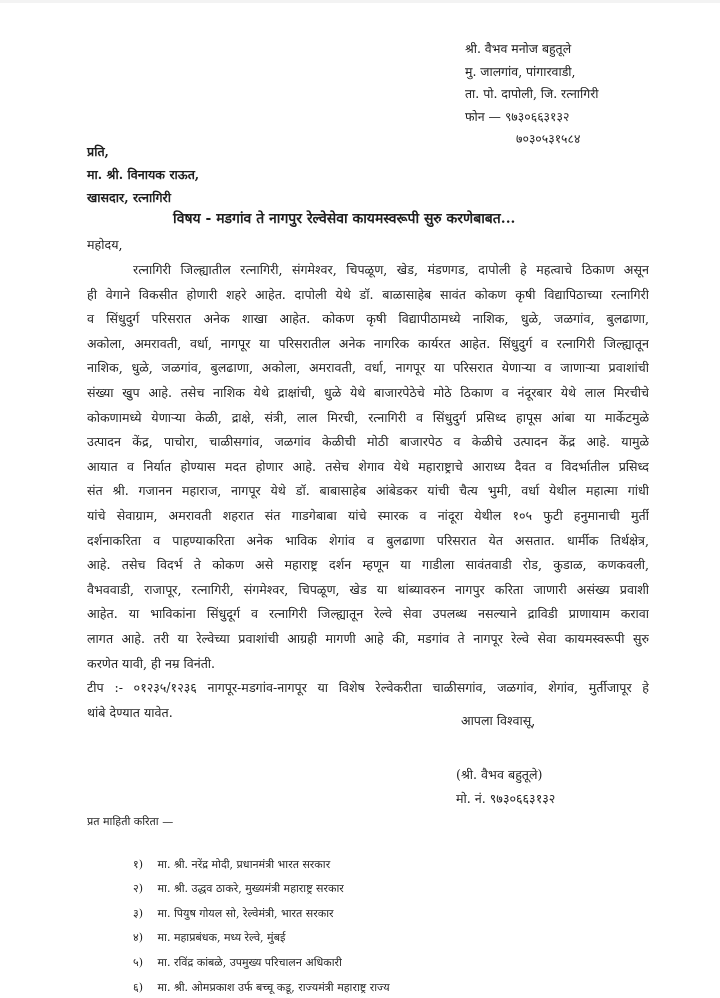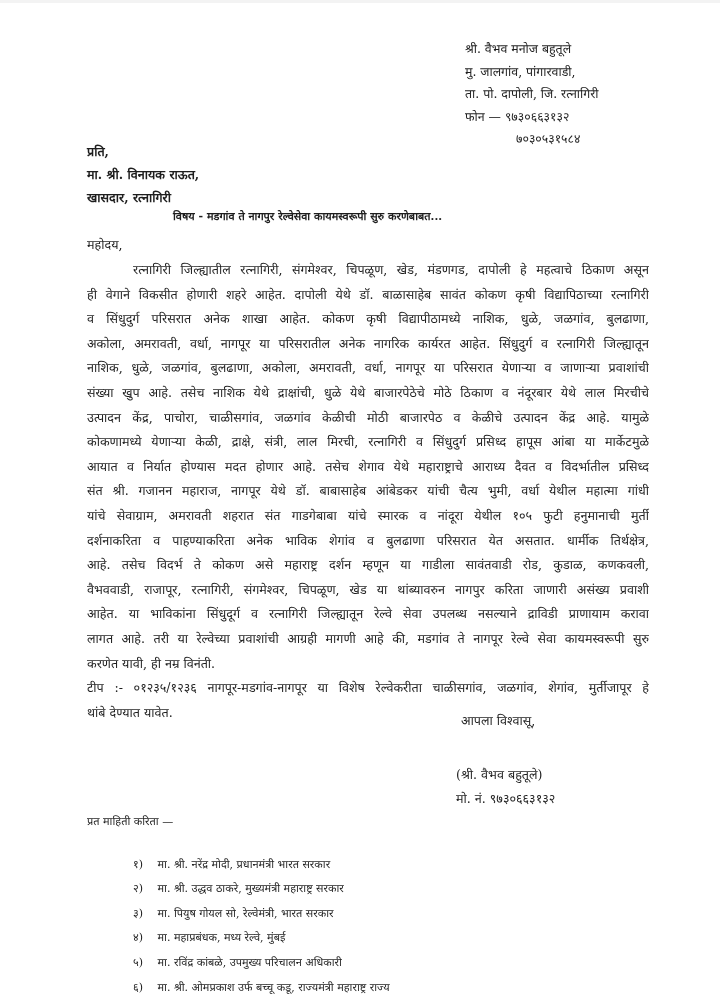--- a/index.html
+++ b/index.html
@@ -39,21 +39,21 @@
       line-height: 23px;
       font-weight: bold;
       font-size: 12.6px;
     }
     .recipient .prati { font-weight: bold; }
     .subject {
       position: absolute;
       left: 173px;
       top: 208px;
       font-weight: bold;
-      font-size: 11px;
+      font-size: 14px;
       white-space: nowrap;
     }
     .salutation {
       position: absolute;
       left: 87px;
       top: 236px;
       font-size: 12.6px;
       text-align: right;
     }
     .body-text {
@@ -127,22 +127,22 @@
 
 <div class="salutation">महोदय,</div>
 
 <div class="body-text">
   <span class="line indent">रत्नागिरी जिल्ह्यातील रत्नागिरी, संगमेश्वर, चिपळूण, खेड, मंडणगड, दापोली हे महत्वाचे ठिकाण असून</span>
   <span class="line">ही वेगाने विकसीत होणारी शहरे आहेत. दापोली येथे डॉ. बाळासाहेब सावंत कोकण कृषी विद्यापिठाच्या रत्नागिरी</span>
   <span class="line">व सिंधुदुर्ग परिसरात अनेक शाखा आहेत. कोकण कृषी विद्यापीठामध्ये नाशिक, धुळे, जळगांव, बुलढाणा,</span>
   <span class="line">अकोला, अमरावती, वर्धा, नागपूर या परिसरातील अनेक नागरिक कार्यरत आहेत. सिंधुदुर्ग व रत्नागिरी जिल्ह्यातून</span>
   <span class="line">नाशिक, धुळे, जळगांव, बुलढाणा, अकोला, अमरावती, वर्धा, नागपूर या परिसरात येणाऱ्या व जाणाऱ्या प्रवाशांची</span>
   <span class="line">संख्या खुप आहे. तसेच नाशिक येथे द्राक्षांची, धुळे येथे बाजारपेठेचे मोठे ठिकाण व नंदूरबार येथे लाल मिरचीचे</span>
+  <span class="line">कोकणामध्ये येणाऱ्या केळी, द्राक्षे, संत्री, लाल मिरची, रत्नागिरी व सिंधुदुर्ग प्रसिध्द हापूस आंबा या मार्केटमुळे</span>
   <span class="line">उत्पादन केंद्र, पाचोरा, चाळीसगांव, जळगांव केळीची मोठी बाजारपेठ व केळीचे उत्पादन केंद्र आहे. यामुळे</span>
-  <span class="line">कोकणामध्ये येणाऱ्या केळी, द्राक्षे, संत्री, लाल मिरची, रत्नागिरी व सिंधुदुर्ग प्रसिध्द हापूस आंबा या मार्केटमुळे</span>
   <span class="line">आयात व निर्यात होण्यास मदत होणार आहे. तसेच शेगाव येथे महाराष्ट्राचे आराध्य दैवत व विदर्भातील प्रसिध्द</span>
   <span class="line">संत श्री. गजानन महाराज, नागपूर येथे डॉ. बाबासाहेब आंबेडकर यांची चैत्य भुमी, वर्धा येथील महात्मा गांधी</span>
   <span class="line">यांचे सेवाग्राम, अमरावती शहरात संत गाडगेबाबा यांचे स्मारक व नांदूरा येथील १०५ फुटी हनुमानाची मुर्ती</span>
   <span class="line">दर्शनाकरिता व पाहण्याकरिता अनेक भाविक शेगांव व बुलढाणा परिसरात येत असतात. धार्मीक तिर्थक्षेत्र,</span>
   <span class="line">आहे. तसेच विदर्भ ते कोकण असे महाराष्ट्र दर्शन म्हणून या गाडीला सावंतवाडी रोड, कुडाळ, कणकवली,</span>
   <span class="line">वैभववाडी, राजापूर, रत्नागिरी, संगमेश्वर, चिपळूण, खेड या थांब्यावरुन नागपुर करिता जाणारी असंख्य प्रवाशी</span>
   <span class="line">आहेत. या भाविकांना सिंधुदूर्ग व रत्नागिरी जिल्ह्यातून रेल्वे सेवा उपलब्ध नसल्याने द्राविडी प्राणायाम करावा</span>
   <span class="line">लागत आहे. तरी या रेल्वेच्या प्रवाशांची आग्रही मागणी आहे की, मडगांव ते नागपूर रेल्वे सेवा कायमस्वरूपी सुरु</span>
   <span class="line last">करणेत यावी, ही नम्र विनंती.</span>
   <span class="line">टीप :- ०१२३५/१२३६ नागपूर-मडगांव-नागपूर या विशेष रेल्वेकरीता चाळीसगांव, जळगांव, शेगांव, मुर्तीजापूर हे</span>

